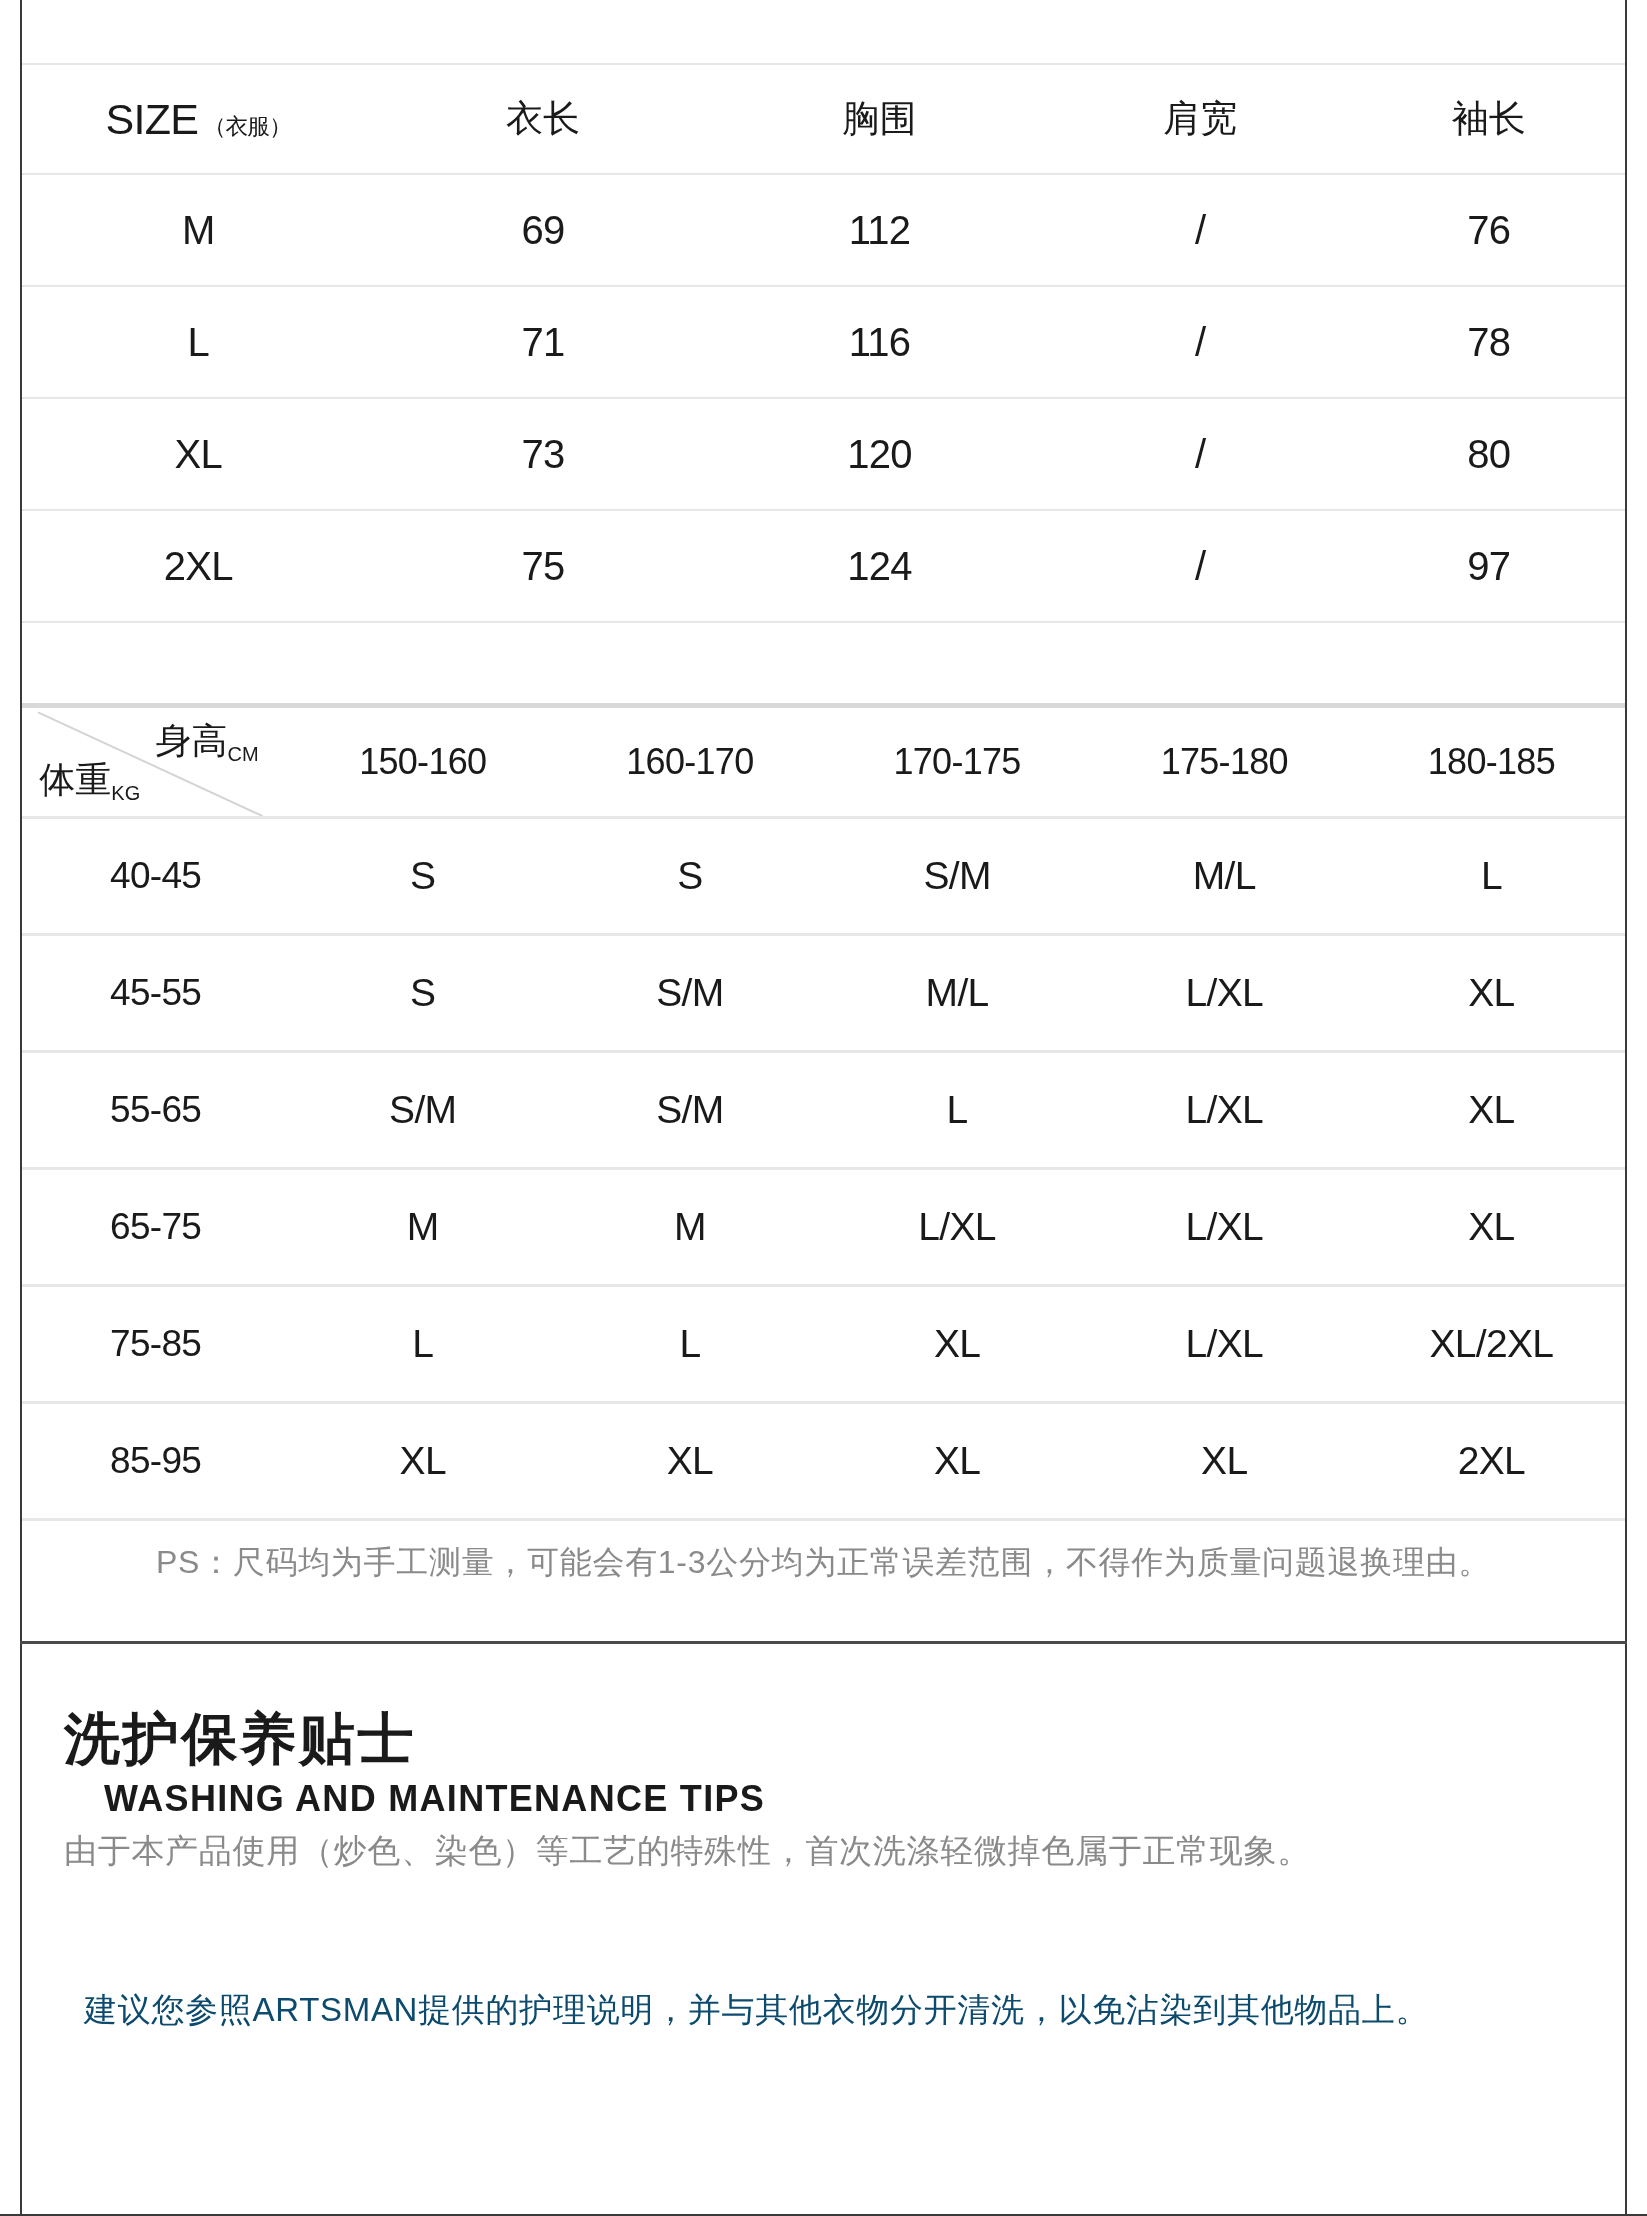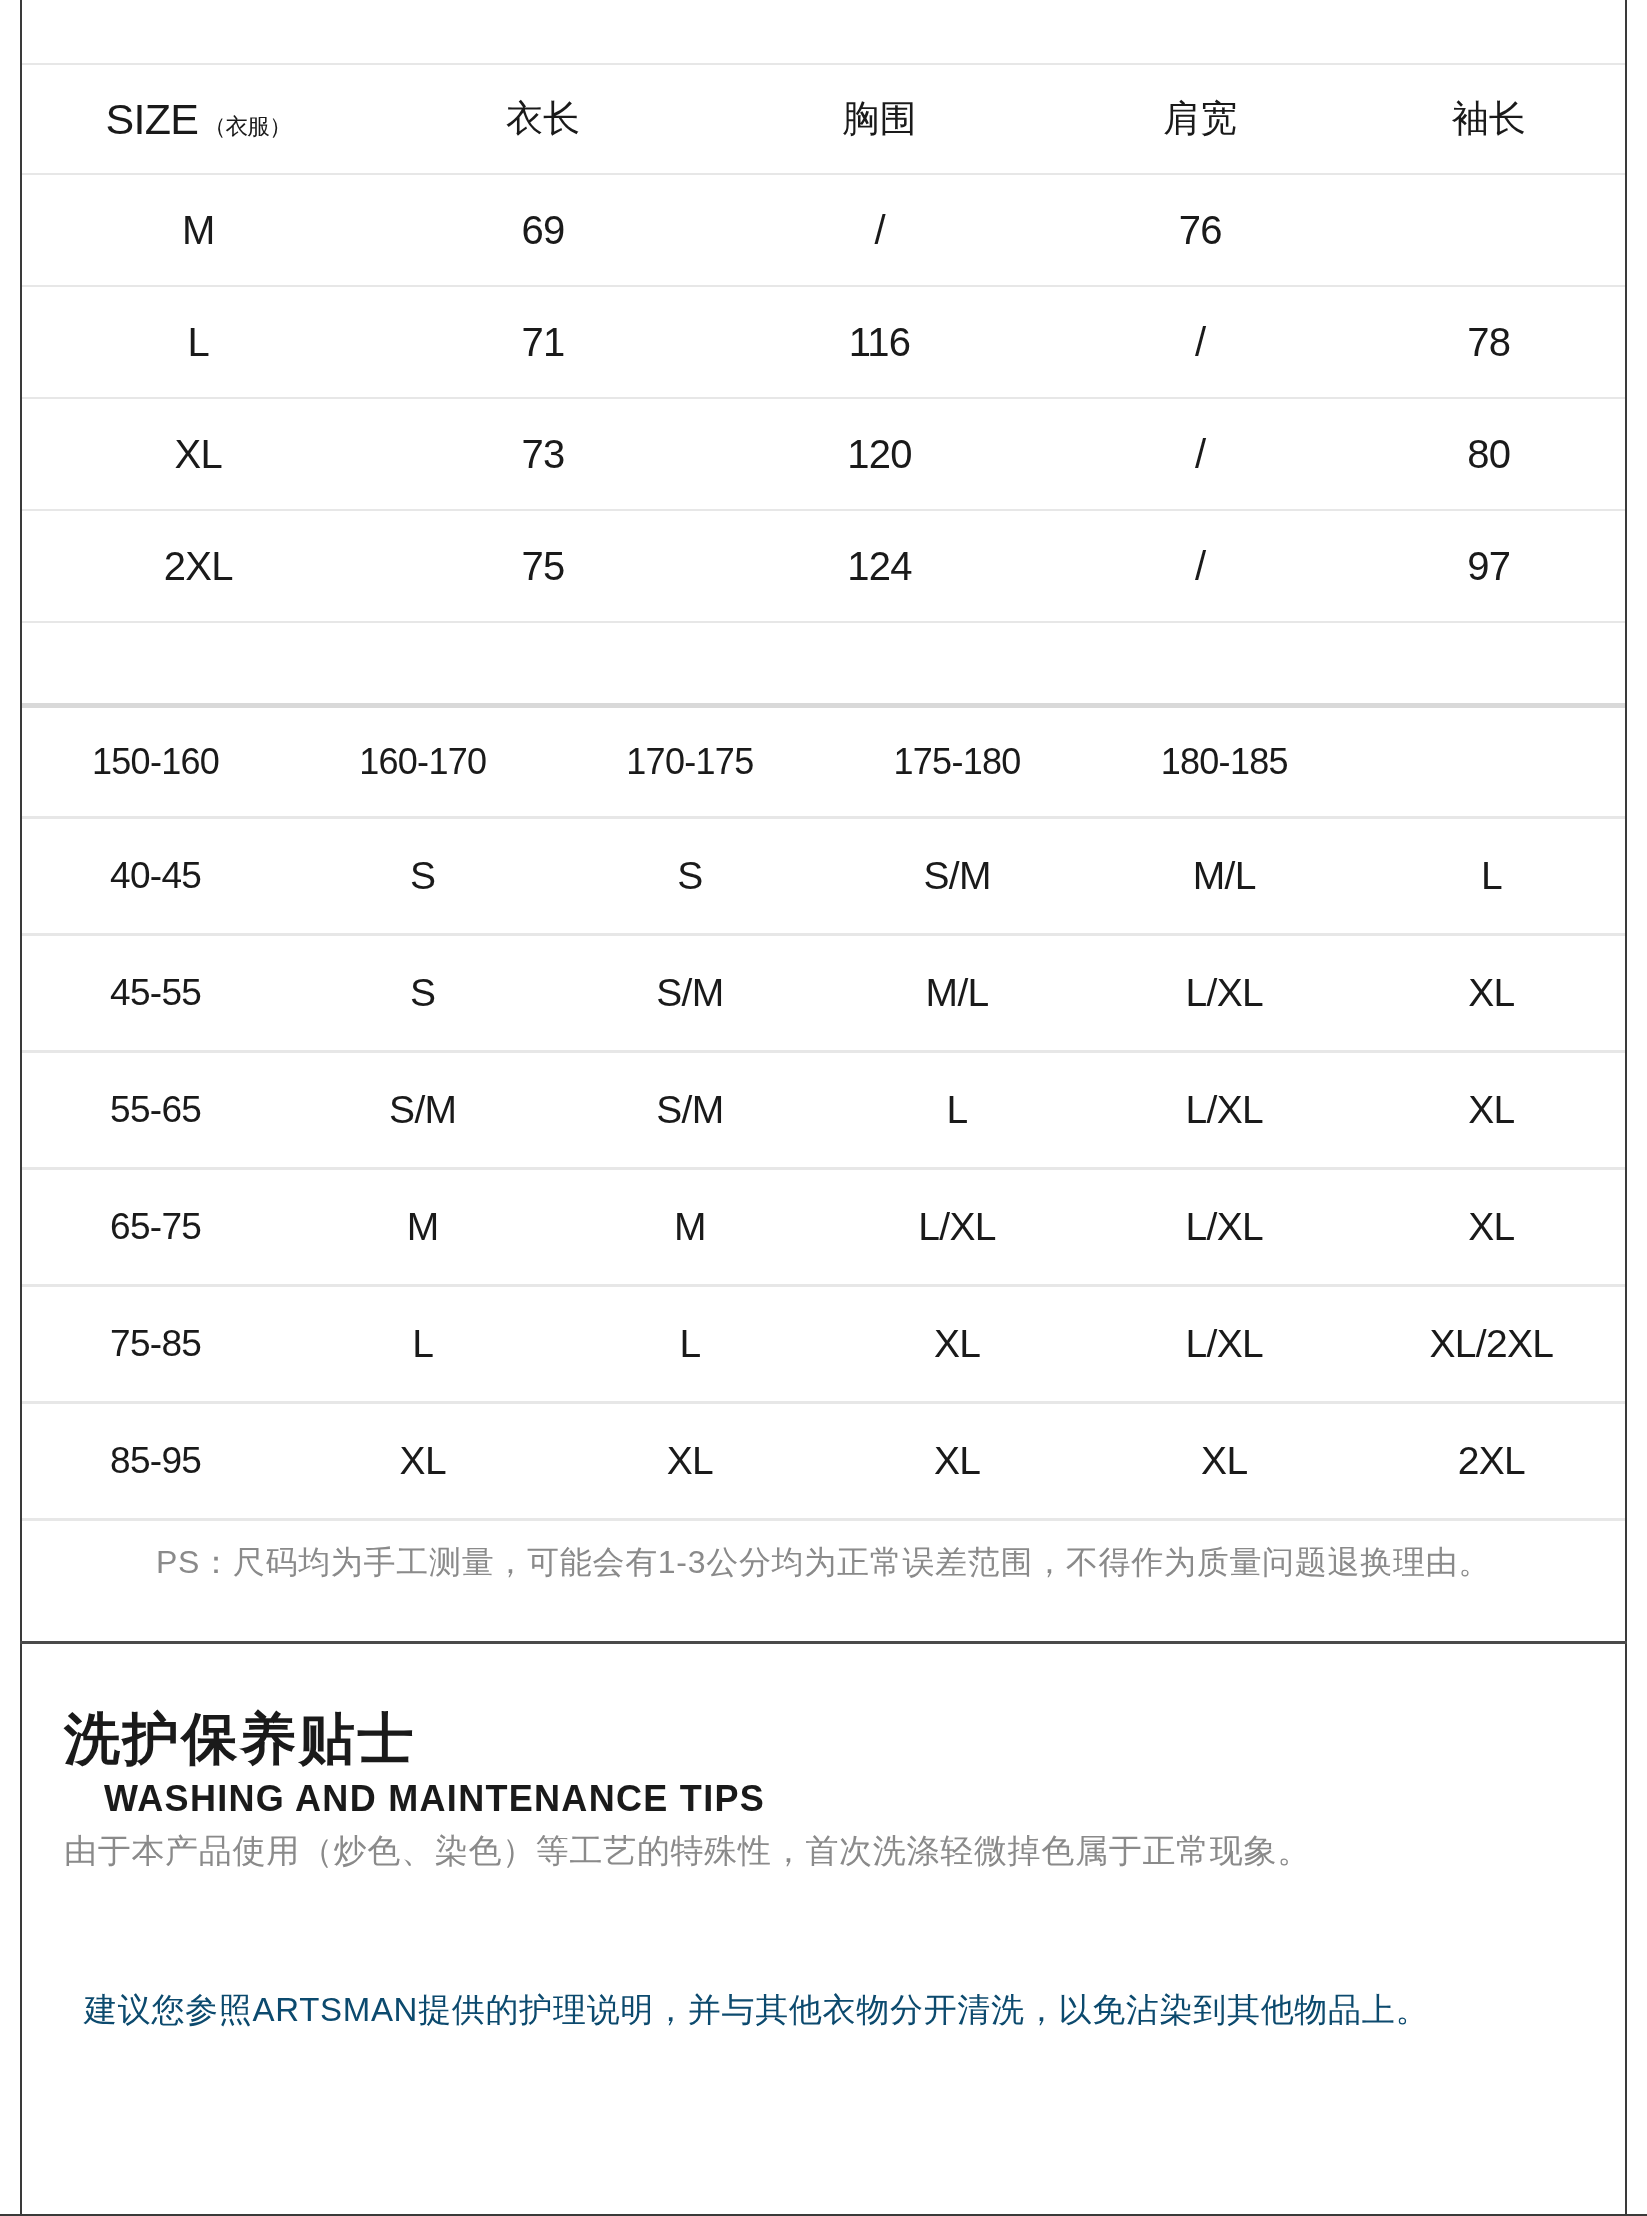--- a/index.html
+++ b/index.html
@@ -73,20 +73,21 @@
       </div>
       <div class="cell hcell">衣长</div>
       <div class="cell hcell">胸围</div>
       <div class="cell hcell">肩宽</div>
       <div class="cell hcell">袖长</div>
     </div>
 
     <div class="t1-row">
       <div class="cell">M</div>
       <div class="cell">69</div>
+      <div class="cell">112</div>
       <div class="cell">/</div>
       <div class="cell">76</div>
     </div>
     <div class="t1-row">
       <div class="cell">L</div>
       <div class="cell">71</div>
       <div class="cell">116</div>
       <div class="cell">/</div>
       <div class="cell">78</div>
     </div>
@@ -101,20 +102,27 @@
       <div class="cell">2XL</div>
       <div class="cell">75</div>
       <div class="cell">124</div>
       <div class="cell">/</div>
       <div class="cell">97</div>
     </div>
   </div>
 
   <div class="t2">
     <div class="t2-row head">
+      <div class="axis-cell">
+        <svg viewBox="0 0 100 100" preserveAspectRatio="none">
+          <line x1="6" y1="4" x2="90" y2="100" stroke="#d4d4d4" stroke-width="2" vector-effect="non-scaling-stroke"></line>
+        </svg>
+        <div class="axis-height"><span>身高</span><span class="axis-unit">CM</span></div>
+        <div class="axis-weight"><span>体重</span><span class="axis-unit">KG</span></div>
+      </div>
       <div class="cell hcell">150-160</div>
       <div class="cell hcell">160-170</div>
       <div class="cell hcell">170-175</div>
       <div class="cell hcell">175-180</div>
       <div class="cell hcell">180-185</div>
     </div>
 
     <div class="t2-row">
       <div class="cell wcell">40-45</div>
       <div class="cell">S</div>

